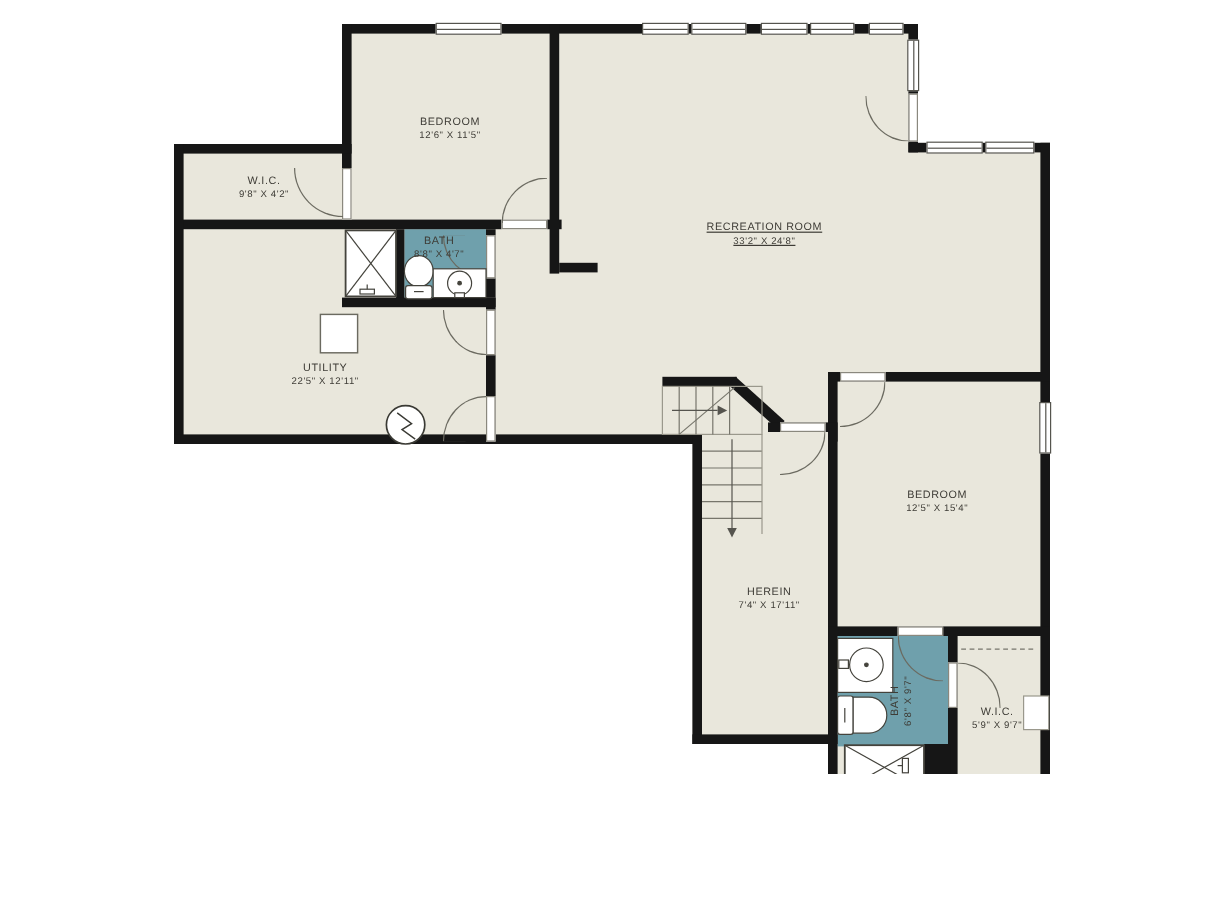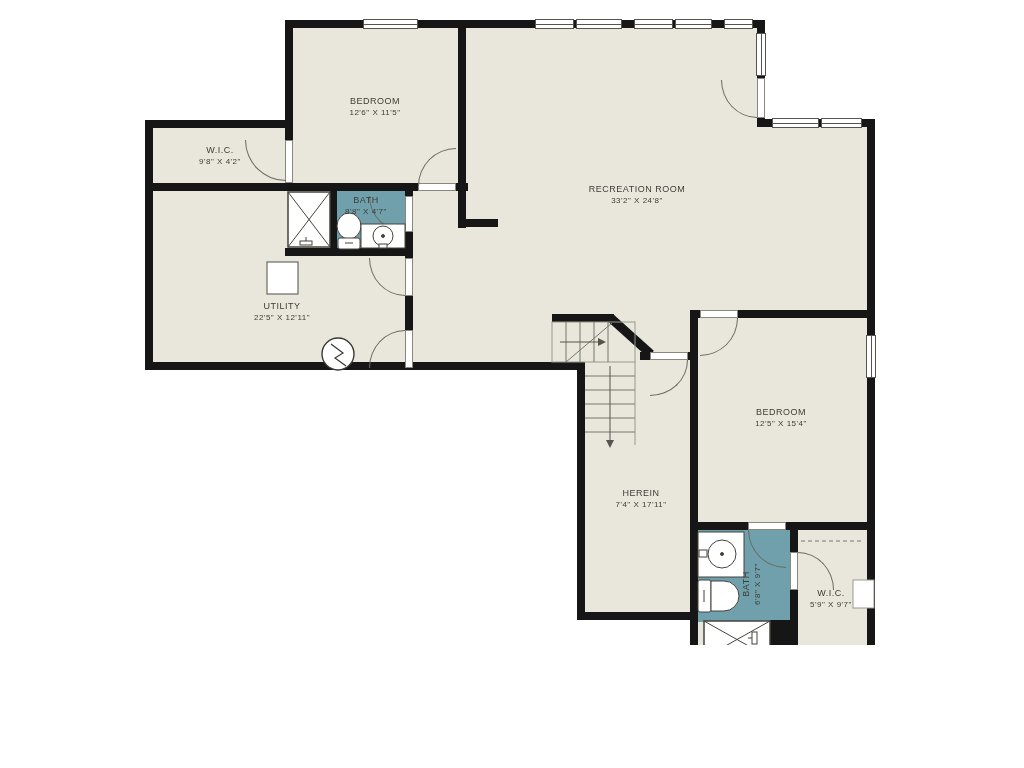--- a/index.html
+++ b/index.html
@@ -189,25 +189,25 @@
     <span class="rdims">12'6" X 11'5"</span>
   </div>
   <div class="rlabel" style="left:220px;top:144px;">
     <span class="rname">W.I.C.</span>
     <span class="rdims">9'8" X 4'2"</span>
   </div>
   <div class="rlabel" style="left:366px;top:194px;">
     <span class="rname">BATH</span>
     <span class="rdims">8'8" X 4'7"</span>
   </div>
-  <div class="rlabel" style="left:282px;top:300px;">
+  <div class="rlabel" style="left:271px;top:300px;">
     <span class="rname">UTILITY</span>
     <span class="rdims">22'5" X 12'11"</span>
   </div>
-  <div class="rlabel" style="left:637px;top:183px;">
+  <div class="rlabel" style="left:637px;top:183px;text-decoration:underline;">
     <span class="rname">RECREATION ROOM</span>
     <span class="rdims">33'2" X 24'8"</span>
   </div>
   <div class="rlabel" style="left:781px;top:406px;">
     <span class="rname">BEDROOM</span>
     <span class="rdims">12'5" X 15'4"</span>
   </div>
   <div class="rlabel" style="left:641px;top:487px;">
     <span class="rname">HEREIN</span>
     <span class="rdims">7'4" X 17'11"</span>

